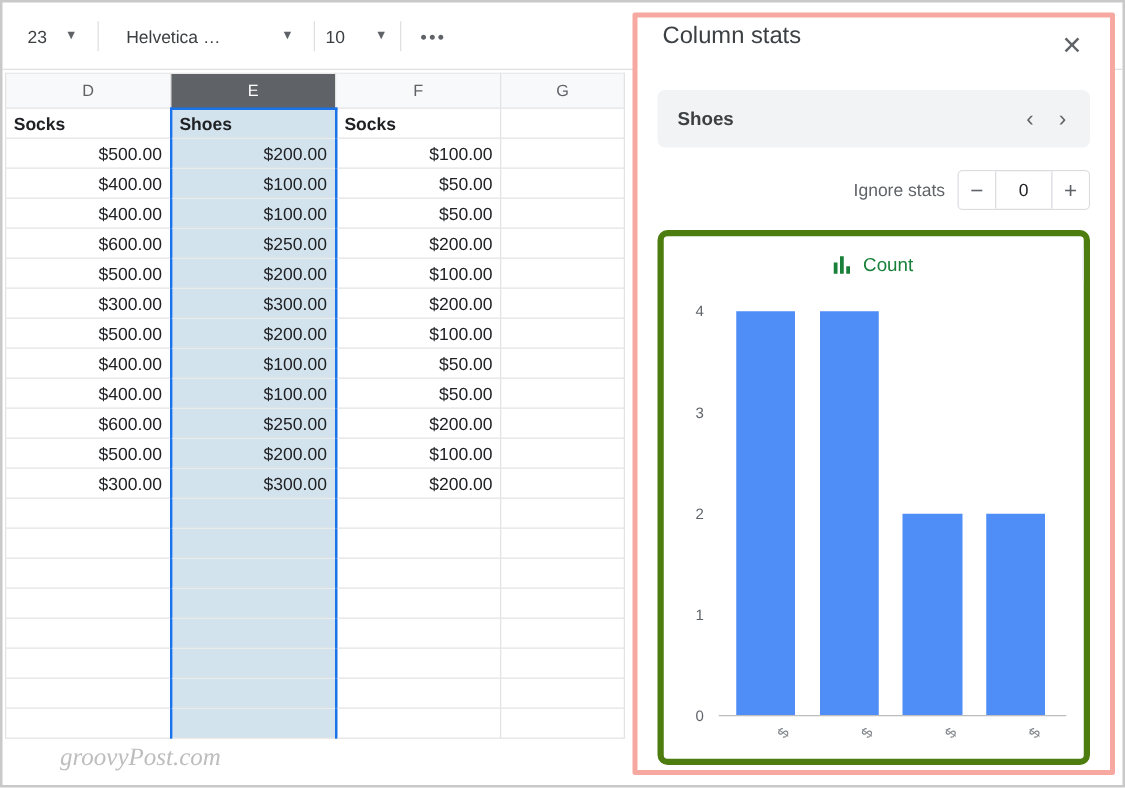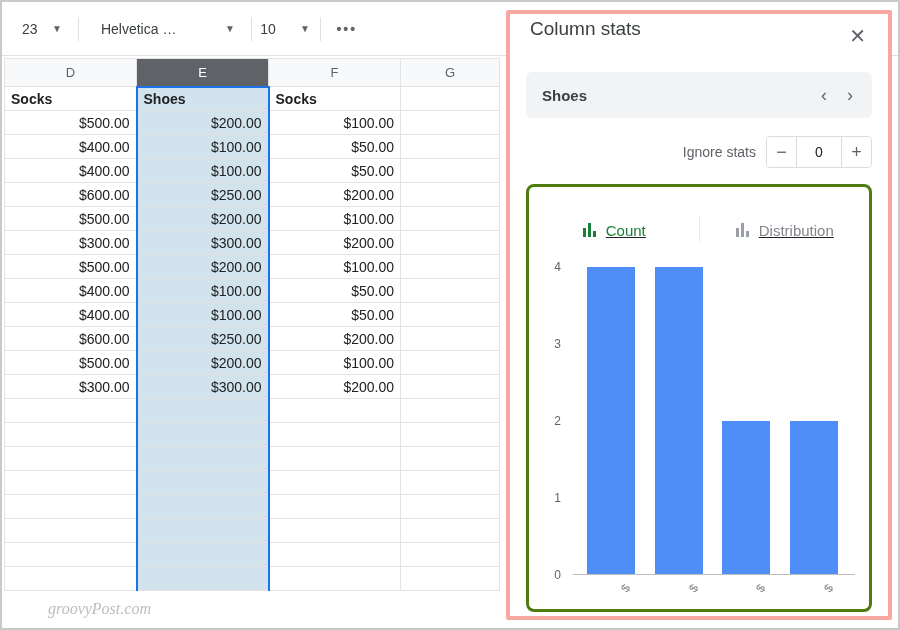--- a/index.html
+++ b/index.html
@@ -41,21 +41,21 @@
     background:#f8f9fa; color:#5f6368; font-weight:400; text-align:center;
     height:28px; font-size:13px;
   }
   .grid thead th.sel { background:#5f6368; color:#fff; }
   .grid td.hdr { font-weight:bold; text-align:left; }
   .grid td.colE { background:#d3e3ee; border-left:2px solid #1a73e8; border-right:2px solid #1a73e8;}
   .grid tr.first td.colE { border-top:2px solid #1a73e8; }
   .grid td.colE.empty { background:#d3e3ee; }
   .watermark {
     position:absolute; left:44px; bottom:8px; color:#bdbdbd;
-    font-style:italic; font-family:Georgia, serif; font-size:16px;
+    font-style:italic; font-family:Georgia, serif; font-size:20px;
   }
   
   .panel-wrap {
     position:absolute; right:6px; top:8px; width:386px; bottom:8px;
     border:4px solid #f7a8a0; border-radius:2px; background:#fff;
   }
   .panel-inner { position:absolute; inset:4px; display:flex; flex-direction:column; }
   .panel-head {
     display:flex; align-items:flex-start; height:52px; padding:0 12px 0 16px;
   }
@@ -72,24 +72,23 @@
     display:flex; align-items:center; justify-content:flex-end;
     margin:18px 12px 0 12px; gap:0;
   }
   .ignore-label { color:#5f6368; font-size:14px; margin-right:10px;}
   .stepper { display:flex; border:1px solid #dadce0; border-radius:4px; overflow:hidden; height:32px;}
   .step-btn { width:30px; display:flex; align-items:center; justify-content:center; color:#5f6368; font-size:18px; background:#fff; cursor:pointer;}
   .step-btn:first-child { border-right:1px solid #dadce0;}
   .step-btn:last-child  { border-left:1px solid #dadce0;}
   .step-val { width:44px; text-align:center; font-size:14px; display:flex; align-items:center; justify-content:center;}
   .chart-card {
-    margin:16px 12px 0 12px; border:3px solid #4d7c0f; border-radius:8px;
-    flex:1; display:flex; flex-direction:column; padding:20px 0 0 0;
+    margin:16px 12px 0 12px; border:5px solid #4d7c0f; border-radius:8px;
+    flex:1; display:flex; flex-direction:column; padding:0 0 0 0;
     min-height:0;
-    text-decoration:underline;
   }
   .tabs { display:flex; height:46px; }
   .tab {
     flex:1; display:flex; align-items:center; justify-content:center; gap:8px;
     font-size:15px; cursor:pointer; position:relative;
   }
   .tab.active  { color:#188038; font-weight:500;}
   .tab.inactive{ color:#80868b; }
   .tab svg { width:16px; height:16px; }
   .tab-sep { width:1px; background:#e8eaed; margin:10px 0;}
@@ -313,28 +312,20 @@
       <div class="tabs">
         <div class="tab active">
           <svg viewBox="0 0 16 16">
               <rect x="1" y="6" width="3" height="9" fill="#188038"></rect>
               <rect x="6" y="1" width="3" height="14" fill="#188038"></rect>
               <rect x="11" y="9" width="3" height="6" fill="#188038"></rect>
             </svg>
           <span>Count</span>
         </div>
         <div class="tab-sep"></div>
-        <div class="tab inactive">
-          <svg viewBox="0 0 16 16">
-              <rect x="1" y="6" width="3" height="9" fill="#9aa0a6"></rect>
-              <rect x="6" y="1" width="3" height="14" fill="#9aa0a6"></rect>
-              <rect x="11" y="9" width="3" height="6" fill="#9aa0a6"></rect>
-            </svg>
-          <span>Distribution</span>
-        </div>
       </div>
       <div class="chart-area">
         <div class="yaxis">
           <span class="ytick" style="bottom:100%">4</span>
           <span class="ytick" style="bottom:75%">3</span>
           <span class="ytick" style="bottom:50%">2</span>
           <span class="ytick" style="bottom:25%">1</span>
           <span class="ytick" style="bottom:0%">0</span>
         </div>
         <div class="plot">

